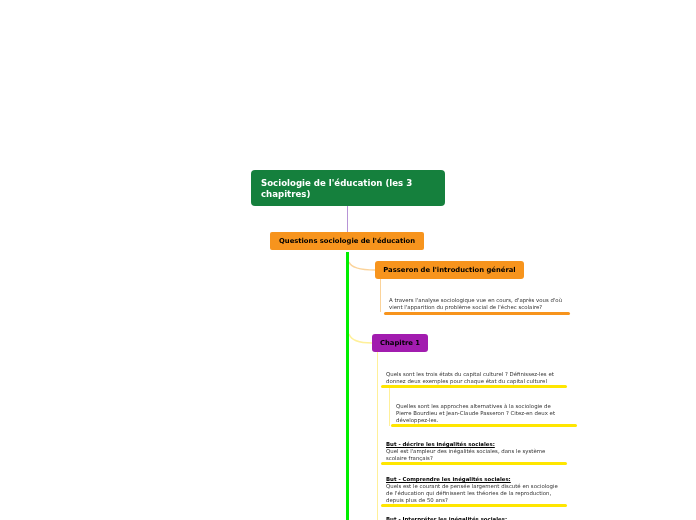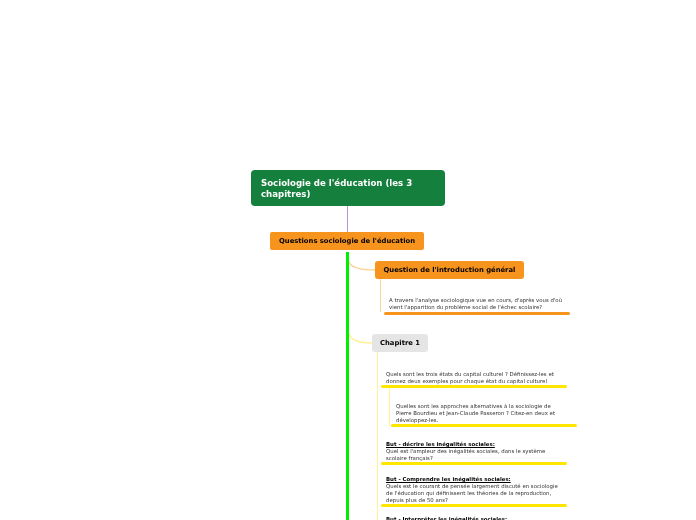--- a/index.html
+++ b/index.html
@@ -1,21 +1,21 @@
 <!DOCTYPE html>
 <html><head>
 <meta charset="utf-8">
 <style>
   html, body { margin:0; padding:0; }
   body { width:696px; height:520px; background:#ffffff; position:relative; overflow:hidden; font-family:"DejaVu Sans", sans-serif; }
   .abs { position:absolute; }
   .root { left:251px; top:170px; width:194px; height:36px; background:#15803d; border-radius:4px; color:#fff; font-weight:bold; font-size:8.6px; line-height:11px; padding:8px 10px 0 10px; box-sizing:border-box; }
   .main { left:270px; top:232px; width:154px; height:18px; background:#f7941d; border-radius:2px; color:#000; font-weight:bold; font-size:6.8px; line-height:18px; text-align:center; }
   .topic-orange { left:375px; top:261px; width:149px; height:18px; background:#f7941d; border-radius:3px; font-weight:bold; font-size:6.8px; line-height:18px; text-align:center; color:#000; }
-  .topic-yellow { left:372px; top:334px; width:56px; height:18px; background:#e5e5e5; border-radius:3px; font-weight:bold; font-size:6.8px; line-height:18px; text-align:center; color:#000; }
+  .topic-yellow { left:372px; top:334px; width:56px; height:18px; background:#a21caf; border-radius:3px; font-weight:bold; font-size:6.8px; line-height:18px; text-align:center; color:#000; }
   .leaf { font-size:5.4px; line-height:7px; color:#333; }
   .leaf b { text-decoration:underline; color:#000; }
   .bar-o { height:3px; background:#f7941d; border-radius:2px; }
   .bar-y { height:3px; background:#ffe600; border-radius:2px; }
   .vline-green { left:346px; top:252px; width:3px; height:268px; background:#00ee00; }
   .vline-purple { left:347px; top:206px; width:1px; height:26px; background:#b794d6; }
   .vline-o { left:380px; top:279px; width:1px; height:33px; background:#fbd39a; }
   .vline-y { left:377px; top:352px; width:1px; height:168px; background:#fff099; }
   .vline-y2 { left:389px; top:388px; width:1px; height:38px; background:#fff099; }
   svg.conn { position:absolute; left:0; top:0; }
@@ -31,21 +31,21 @@
 <div class="abs vline-purple"></div>
 <div class="abs vline-green"></div>
 <div class="abs vline-o"></div>
 <div class="abs vline-y"></div>
 <div class="abs vline-y2"></div>
 
 <div class="abs root"><span>Sociologie de l'éducation (les 3 chapitres)</span></div>
 
 <div class="abs main"><span>Questions sociologie de l'éducation</span></div>
 
-<div class="abs topic-orange"><span>Question de l'introduction général</span></div>
+<div class="abs topic-orange"><span>Passeron de l'introduction général</span></div>
 
 <div class="abs leaf" style="left:389px;top:297px;width:178px;"><span>A travers l'analyse sociologique vue en cours, d'après vous d'où vient l'apparition du problème social de l'échec scolaire?</span></div>
 <div class="abs bar-o" style="left:384px;top:312px;width:186px;"></div>
 
 <div class="abs topic-yellow"><span>Chapitre 1</span></div>
 
 <div class="abs leaf" style="left:386px;top:371px;width:178px;"><span>Quels sont les trois états du capital culturel ? Définissez-les et donnez deux exemples pour chaque état du capital culturel</span></div>
 <div class="abs bar-y" style="left:381px;top:385px;width:186px;"></div>
 
 <div class="abs leaf" style="left:396px;top:403px;width:172px;"><span>Quelles sont les approches alternatives à la sociologie de Pierre Bourdieu et Jean-Claude Passeron ? Citez-en deux et développez-les.</span></div>

